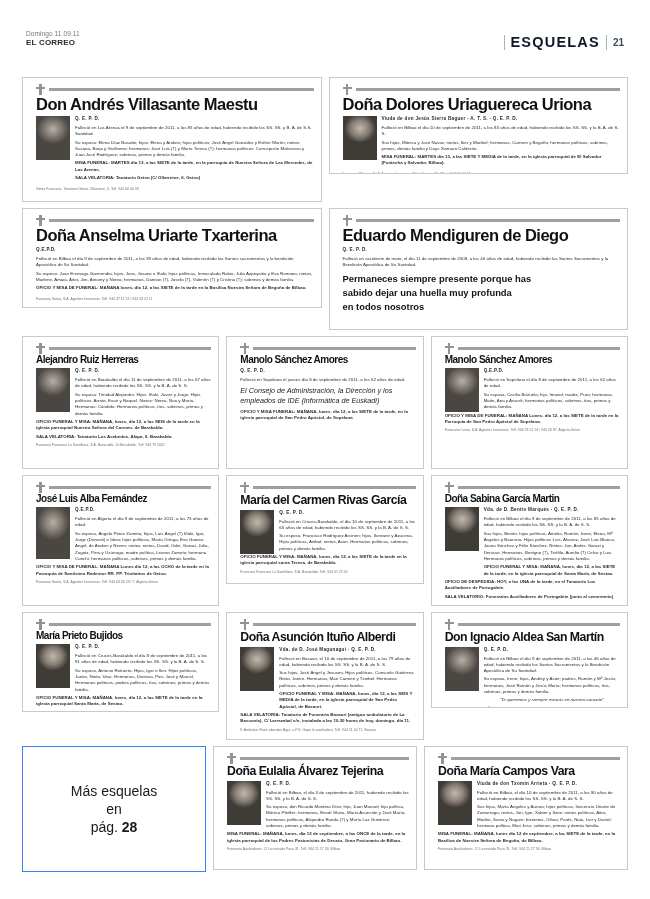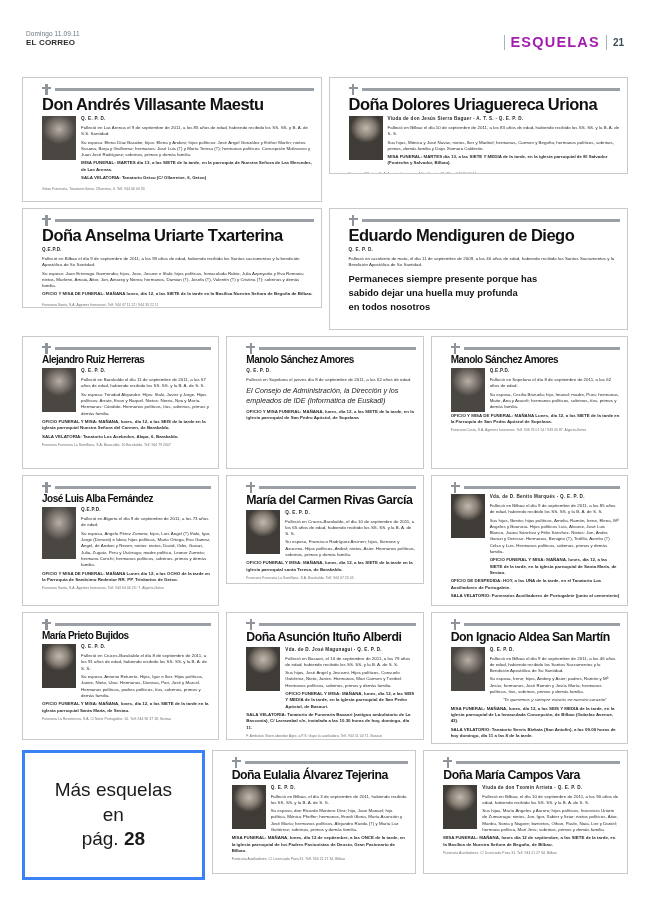--- a/index.html
+++ b/index.html
@@ -54,21 +54,21 @@
   }
   .rulev {
     width: 1px;
     height: 15px;
     background: #a9b3bb;
   }
   .section-title {
     font-size: 14.5px;
     font-weight: bold;
     letter-spacing: 1.2px;
-    color: #a21caf;
+    color: #0f172a;
   }
   .page-num {
     font-size: 10px;
     font-weight: bold;
     color: #3d4d57;
   }
 
   
   .grid {
     position: absolute;
@@ -80,21 +80,21 @@
     display: flex;
     gap: 7px;
     margin-bottom: 6px;
   }
   .col-2 > .card { flex: 1 1 0; }
   .col-3 > .card { flex: 1 1 0; }
 
   .card {
     border: 1px solid #c9c9c9;
     background: #fff;
-    padding: 6px 7px 5px 19px;
+    padding: 6px 7px 5px 13px;
     box-sizing: border-box;
     position: relative;
     overflow: hidden;
   }
 
   
   .card-top {
     display: flex;
     align-items: center;
     gap: 4px;
@@ -192,26 +192,26 @@
     text-align: left;
     font-size: 9.4px;
     font-weight: bold;
     line-height: 1.45;
     color: #141414;
     margin-top: 4px;
   }
 
   
   .more-box {
-    border: 3px solid #3b82f6;
+    border: 1px solid #3b82f6;
     display: flex;
     align-items: center;
     justify-content: center;
     text-align: center;
-    font-size: 19px;
+    font-size: 14px;
     line-height: 1.3;
     color: #1a1a1a;
   }
   .more-box b { font-weight: bold; }
 </style>
 </head>
 <body>
 
 <div class="page-header">
   <div class="masthead">
@@ -396,37 +396,38 @@
       </div>
       <p class="l b">OFICIO FUNERAL Y MISA: MAÑANA, lunes, día 12, a las SIETE de la tarde en la iglesia parroquial santa Teresa, de Barakaldo.</p>
       <div class="credit">Funeraria Funeraria La Santillana, S.A. Barakaldo. Telf. 944 07 23 45</div>
     </div>
 
     <div class="card" style="height:131px">
       <div class="card-top">
         <span class="cross"></span>
         <span class="toprule"></span>
       </div>
+      <div class="name sm">Doña Sabina García Martin</div>
       <div class="body-wrap">
         <div class="photo f"></div>
         <div class="txt">
           <p class="l qepd">Vda. de D. Benito Marqués  ·  Q. E. P. D.</p>
           <p class="l">Falleció en Bilbao el día 9 de septiembre de 2011, a los 85 años de edad, habiendo recibido los SS. SS. y la B. A. de S. S.</p>
           <p class="l">Sus hijos, Benito; hijos políticos, Amelia, Ramón, Irene, Elena, Mª Ángeles y Boanicia. Hijos políticos Luis, Álvarez, José Luis Blanco, Juana Sánchez y Félix Sánchez. Nietos: Jon, Ander, Garazi y Denisse. Hermanos, Benigno (†), Teófilo, Aurelio (†) Celso y Luis. Hermanos políticos, sobrinos, primos y demás familia.</p>
           <p class="l b">OFICIO FUNERAL Y MISA: MAÑANA, lunes, día 12, a las SIETE de la tarde, en la iglesia parroquial de Santa María, de Sestao.</p>
         </div>
       </div>
       <p class="l b">OFICIO DE DESPEDIDA: HOY, a las UNA de la tarde, en el Tanatorio Los Auxiliadores de Portugalete.</p>
       <p class="l b">SALA VELATORIO: Funerarios Auxiliadores de Portugalete (junto al cementerio)</p>
     </div>
   </div>
 
   <div class="row col-3">
 
-    <div class="card" style="height:128px">
+    <div class="card" style="height:100px">
       <div class="card-top">
         <span class="cross"></span>
         <span class="toprule"></span>
       </div>
       <div class="name sm">María Prieto Bujidos</div>
       <div class="body-wrap">
         <div class="photo f"></div>
         <div class="txt">
           <p class="l qepd">Q. E. P. D.</p>
           <p class="l">Falleció en Cruces-Barakaldo el día 8 de septiembre de 2011, a los 91 años de edad, habiendo recibido los SS. SS. y la B. A. de S. S.</p>
@@ -449,21 +450,21 @@
           <p class="l qepd">Vda. de D. José Magunagui  ·  Q. E. P. D.</p>
           <p class="l">Falleció en Basauri, el 10 de septiembre de 2011, a los 79 años de edad, habiendo recibido los SS. SS. y la B. A. de S. S.</p>
           <p class="l">Sus hijos, José Ángel y Jesusmi. Hijos políticos, Consuelo Gutiérrez, Nieto, Janire. Hermanos, Mari Carmen y Txiribel. Hermanos políticos, sobrinos, primos y demás familia.</p>
           <p class="l b">OFICIO FUNERAL Y MISA: MAÑANA, lunes, día 12, a las SEIS Y MEDIA de la tarde, en la iglesia parroquial de San Pedro Apóstol, de Basauri.</p>
         </div>
       </div>
       <p class="l b">SALA VELATORIA: Tanatorio de Funeraria Basauri (antiguo ambulatorio de La Basconia), C/ Larrazabal s/n, instalada a las 10.30 horas de hoy, domingo, día 11.</p>
       <div class="credit">F. Ambulan. Buen abandari Agro, a.P.S. Gapo la auxiliadora. Telf. 944 51 04 71. Basauri</div>
     </div>
 
-    <div class="card" style="height:132px">
+    <div class="card" style="height:96px">
       <div class="card-top">
         <span class="cross"></span>
         <span class="toprule"></span>
       </div>
       <div class="name xs">Don Ignacio Aldea San Martín</div>
       <div class="body-wrap">
         <div class="photo"></div>
         <div class="txt">
           <p class="l qepd">Q. E. P. D.</p>
           <p class="l">Falleció en Bilbao el día 9 de septiembre de 2011, a los 46 años de edad, habiendo recibido los Santos Sacramentos y la Bendición Apostólica de Su Santidad.</p>

